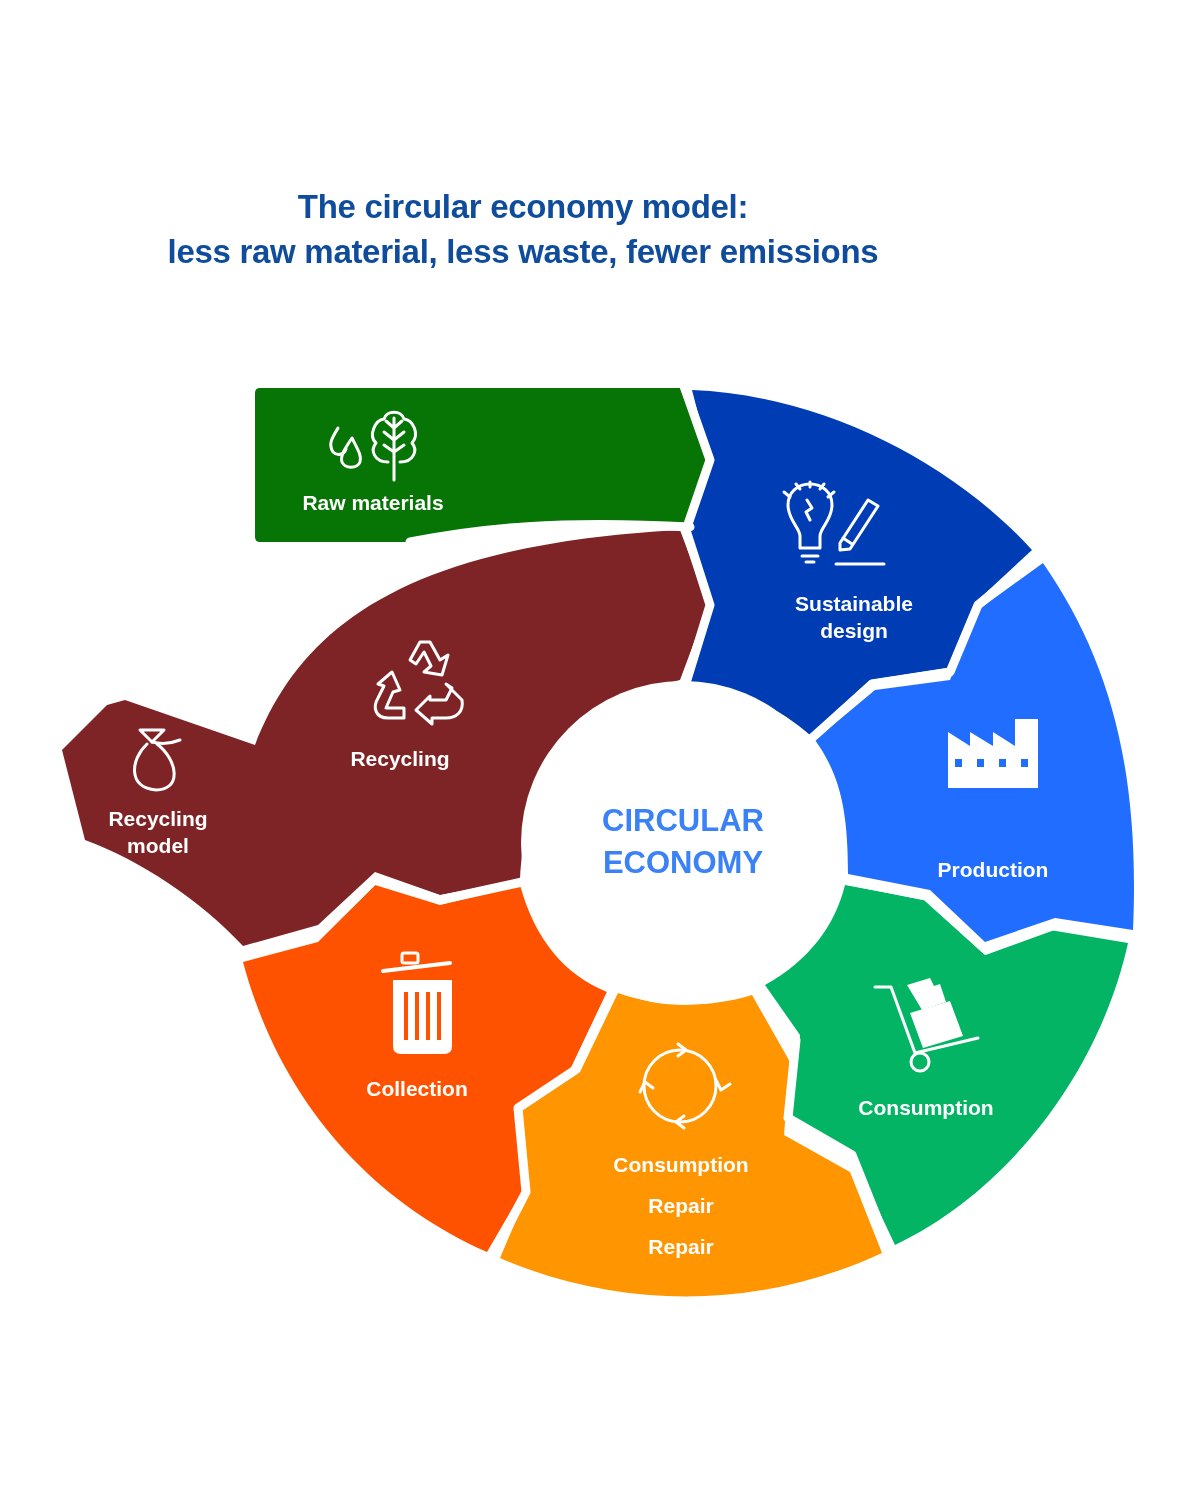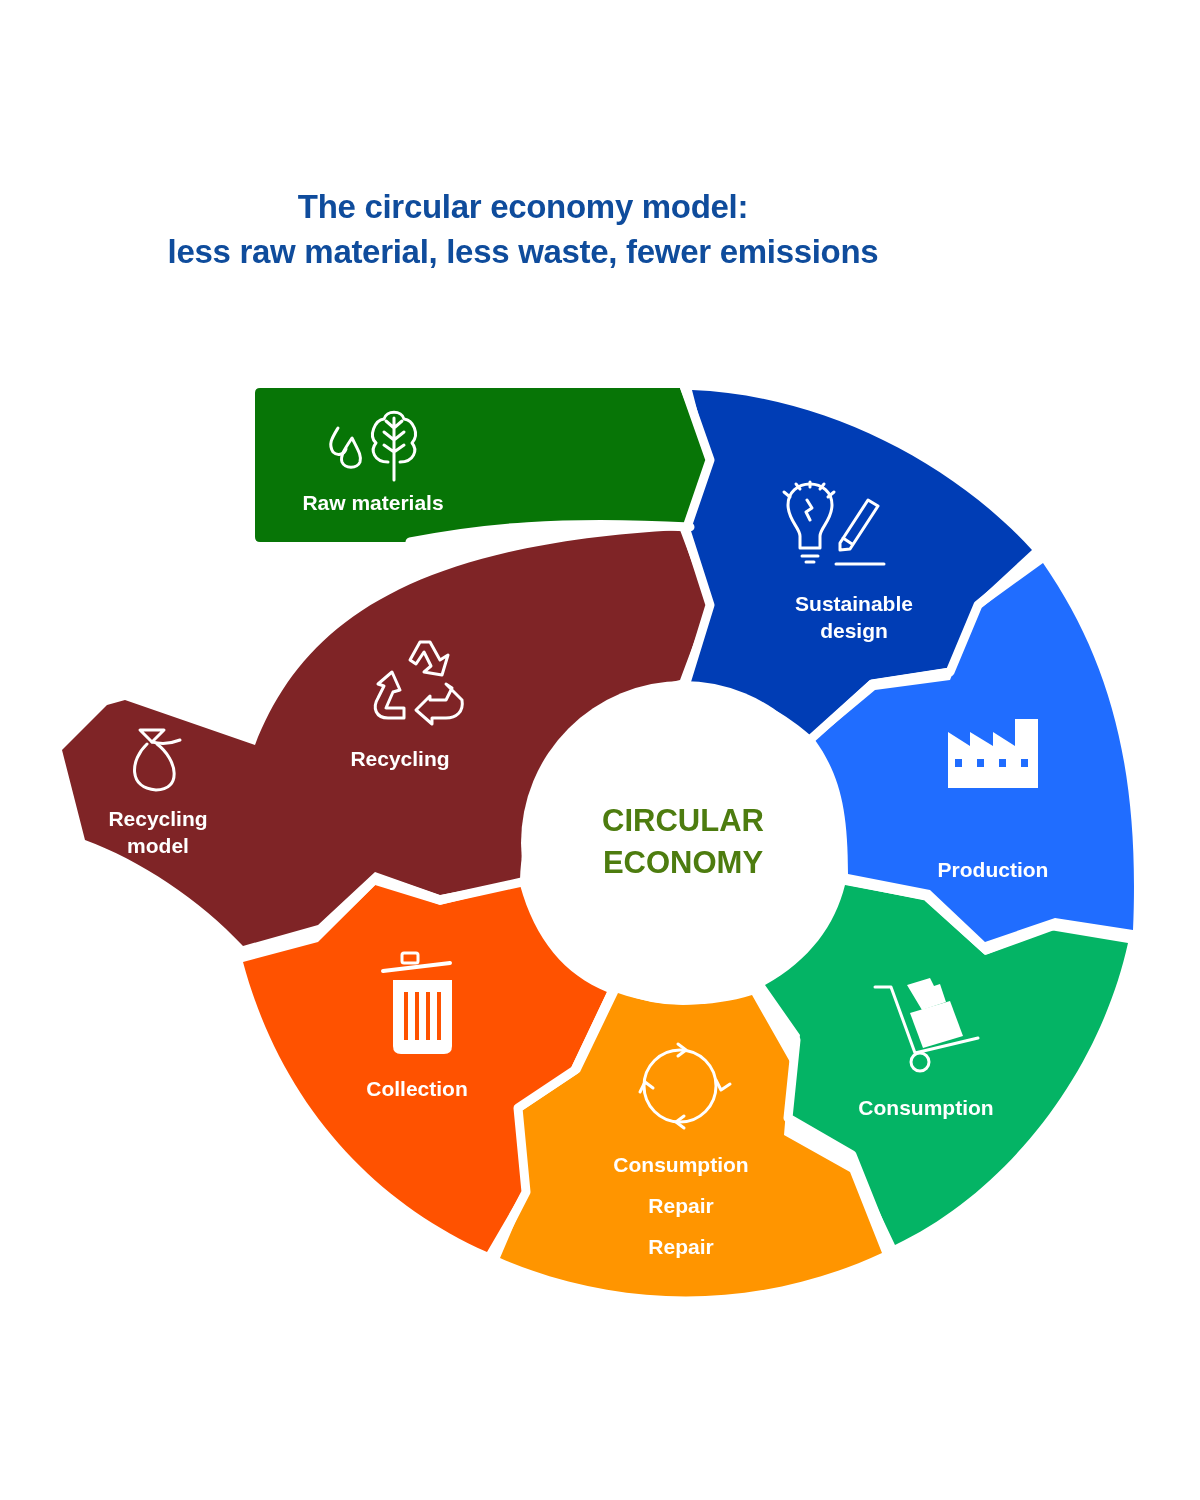--- a/index.html
+++ b/index.html
@@ -2,21 +2,21 @@
 <html><head>
   <meta charset="utf-8">
   <style>
     html, body { margin: 0; padding: 0; background: #ffffff; }
     body { width: 1200px; height: 1500px; position: relative; overflow: hidden; font-family: "Liberation Sans", "DejaVu Sans", sans-serif; }
     .title { position: absolute; left: 0; width: 1008px; text-align: center; color: #0f4c9c; padding-left: 19px; }
     .title-main { top: 188px; font-size: 33px; font-weight: bold; letter-spacing: -0.3px; }
     .title-sub { top: 233px; font-size: 33px; font-weight: bold; letter-spacing: -0.3px; }
     svg.diagram { position: absolute; left: 0; top: 0; }
     .lbl { position: absolute; color: #ffffff; font-weight: bold; font-size: 21px; text-align: center; line-height: 27px; transform: translateX(-50%); white-space: nowrap; }
-    .center-text { position: absolute; left: 683px; top: 800px; transform: translateX(-50%); color: #4d7c0f; font-weight: bold; font-size: 31px; line-height: 42px; text-align: center; white-space: nowrap; }
+    .center-text { position: absolute; left: 683px; top: 800px; transform: translateX(-50%); color: #3b82f6; font-weight: bold; font-size: 31px; line-height: 42px; text-align: center; white-space: nowrap; }
   </style>
 </head>
 <body>
 
 <div class="title title-main">The circular economy model:</div>
 <div class="title title-sub">less raw material, less waste, fewer emissions</div>
 
 <svg class="diagram" width="1200" height="1500" viewBox="0 0 1200 1500">
   <g stroke="#ffffff" stroke-width="0" stroke-linejoin="round">
 

